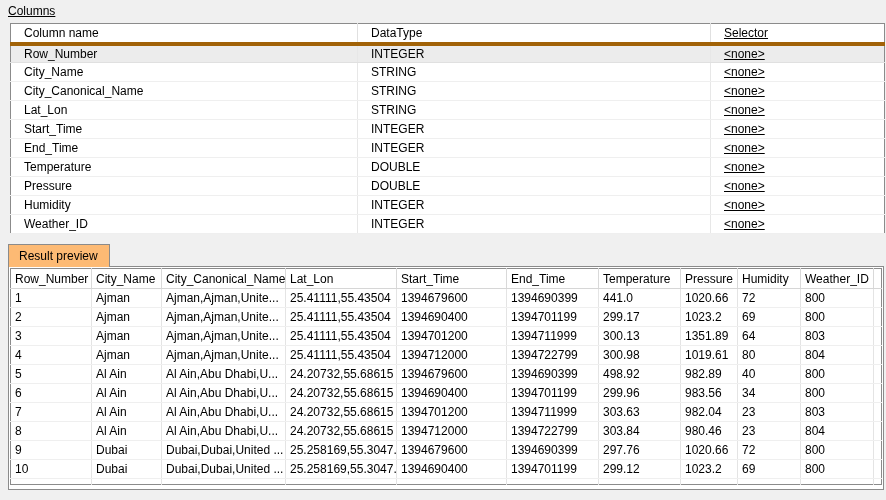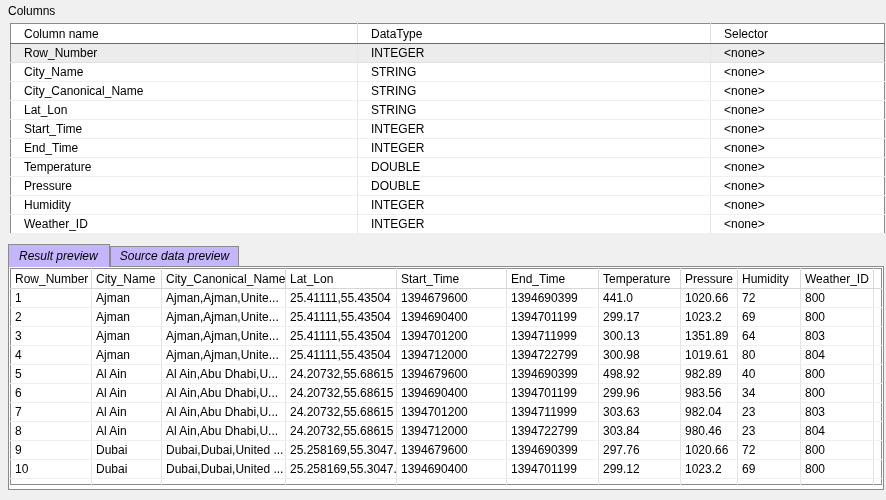--- a/index.html
+++ b/index.html
@@ -9,66 +9,66 @@
     background: #f0f0f0;
     font-family: "Liberation Sans", "DejaVu Sans", sans-serif;
     font-size: 12px;
     color: #000;
     overflow: hidden;
   }
   .section-label {
     margin: 4px 16px 4px 8px;
     height: 15px;
     line-height: 15px;
+    text-decoration: underline;
   }
   table {
     border-collapse: collapse;
     table-layout: fixed;
     background: #fff;
   }
   
   .columns-table {
     margin-left: 10px;
     width: 874px;
     border: 1px solid #8b8b8b;
   }
   .columns-table th {
     font-weight: normal;
     text-align: left;
     height: 20px;
     padding: 0 0 0 13px;
     border-right: 1px solid #e0e0e0;
-    border-bottom: 1px solid #a16207;
+    border-bottom: 4px solid #a16207;
     white-space: nowrap; overflow: hidden;
   }
   .columns-table td {
     height: 19px;
     padding: 0 0 0 13px;
     border-right: 1px solid #e7e7e7;
     border-bottom: 1px solid #efefef;
     white-space: nowrap; overflow: hidden;
   }
-  .columns-table th:last-child, .columns-table td:last-child { border-right: none; }
+  .columns-table th:last-child, .columns-table td:last-child { border-right: none; text-decoration: underline; }
   .columns-table tr.selected td { background: #ececec; border-bottom: 1px solid #e0e0e0; }
   
   .tabs {
     display: flex;
     align-items: flex-end;
     margin: 11px 0 0 8px;
     height: 21px;
   }
   .tab {
-    background: #c4b5fd;
+    background: #fdba74;
     border: 1px solid #8b8b8b;
     border-bottom: none;
     padding: 2px 9px 3px 9px;
     white-space: nowrap;
     position: relative;
     z-index: 1;
-    font-style: italic;
   }
   .tab.active {
     padding: 4px 11px 4px 10px;
     margin-bottom: -1px;
     z-index: 3;
   }
   
   .tab-panel {
     position: relative;
     z-index: 2;
@@ -170,21 +170,20 @@
       <tr>
         <td>Weather_ID</td>
         <td>INTEGER</td>
         <td>&lt;none&gt;</td>
       </tr>
     </tbody>
 </table>
 
 <div class="tabs">
     <div class="tab active">Result preview</div>
-    <div class="tab">Source data preview</div>
   </div>
 
 <div class="tab-panel">
   <table class="preview-table">
     <colgroup>
         <col style="width: 81px;">
         <col style="width: 70px;">
         <col style="width: 124px;">
         <col style="width: 111px;">
         <col style="width: 110px;">

